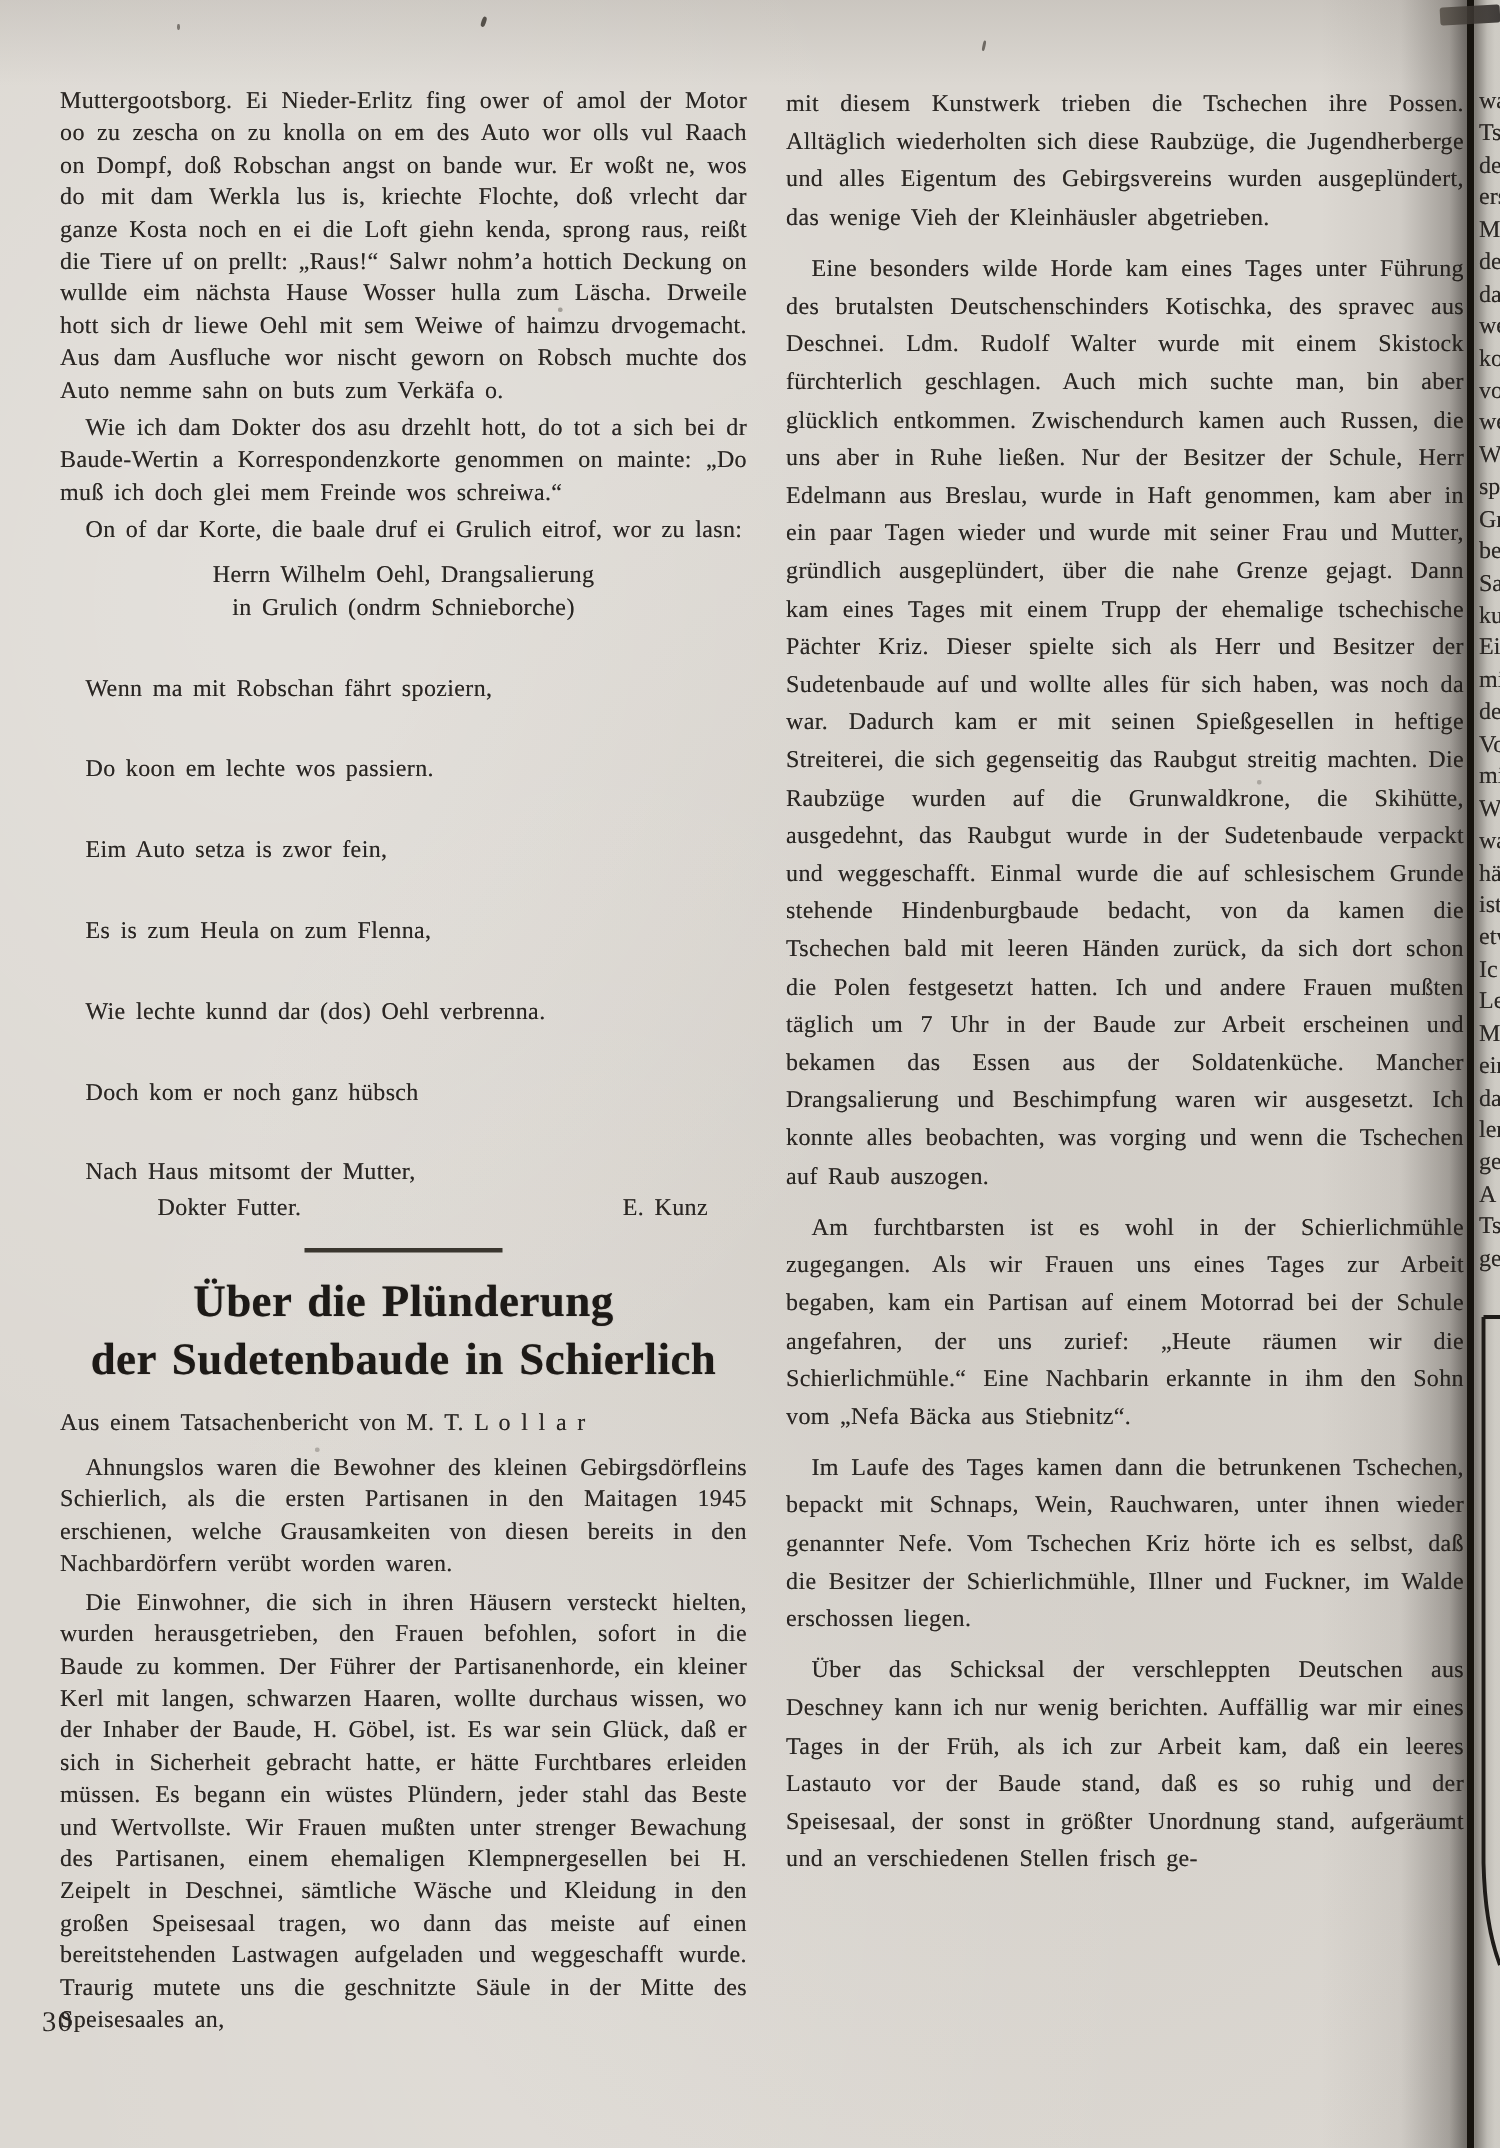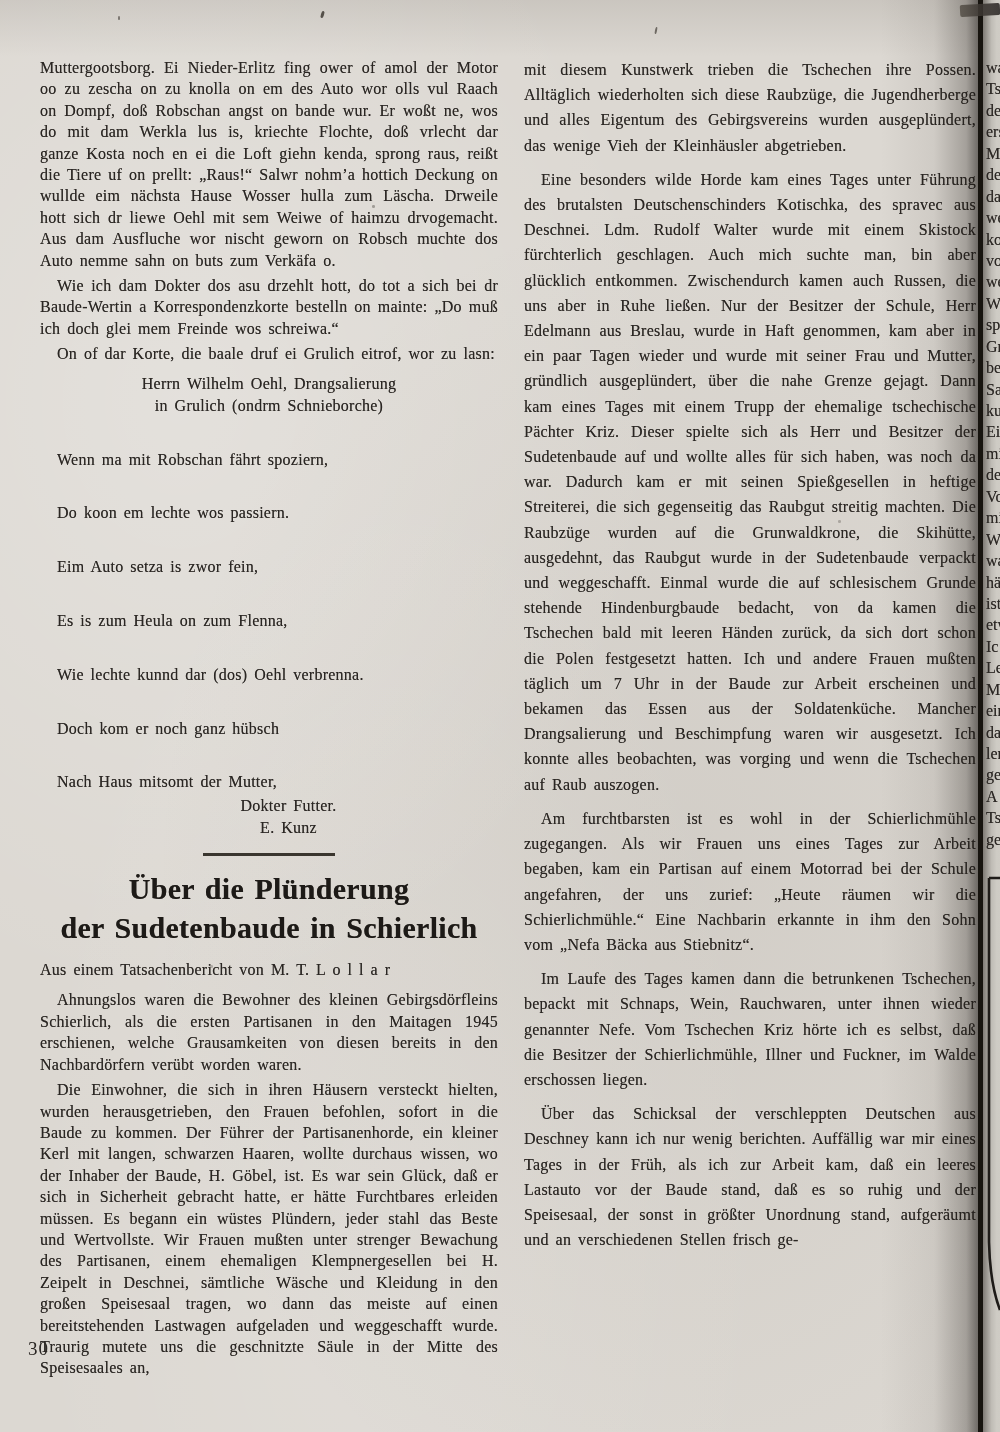--- a/index.html
+++ b/index.html
@@ -22,21 +22,21 @@
   }
   .col-left{left:40px;width:458px;line-height:21.4px;}
   .col-right{left:524px;width:452px;line-height:25.2px;}
   .para{margin:0 0 4px 0;text-indent:17px;}
   .col-right .para{margin:0 0 9px 0;}
   .cont > .para:first-child{text-indent:0;}
   .address{ text-align:center;margin:8px 0 9px 0;}
   .address-line{line-height:22px;}
   .poem{margin:6px 0 0 17px;text-align:left;}
   .poem-line{line-height:21.8px;margin-top:32px;}
-  .signoff{display:flex;justify-content:space-between;padding:0 26px 0 65px;margin-top:2px;text-align:center;flex-direction:column;}
+  .signoff{display:flex;justify-content:space-between;padding:0 26px 0 65px;margin-top:2px;text-align:center;}
   .divider{width:132px;height:3px;background:#3a362f;margin:15px auto 13px auto;}
   .article-heading{
     margin:4px 0 10px 0;text-align:center;font-weight:bold;color:#1d1a17;
     font-size:30px;line-height:39px;letter-spacing:0.3px;text-indent:0;
     text-shadow:0 0 0.6px rgba(20,16,12,0.6);
   }
   .byline{margin:12px 0 9px 0;text-align:left;text-indent:0;}
   .article-body .para{text-indent:17px;margin-bottom:4px;}
   .page-number{position:absolute;left:28px;top:1338px;font-size:19px;letter-spacing:1px;}
   
@@ -61,21 +61,21 @@
   .sp6{left:210px;top:965px;width:3px;height:3px;opacity:.35;}
 </style>
 </head>
 <body>
 
 <div class="page">
 
   <div class="col col-left">
     <div class="cont">
         <div class="para">Muttergootsborg. Ei Nieder-Erlitz fing ower of amol der Motor oo zu zescha on zu knolla on em des Auto wor olls vul Raach on Dompf, doß Robschan angst on bande wur. Er woßt ne, wos do mit dam Werkla lus is, kriechte Flochte, doß vrlecht dar ganze Kosta noch en ei die Loft giehn kenda, sprong raus, reißt die Tiere uf on prellt: „Raus!“ Salwr nohm’a hottich Deckung on wullde eim nächsta Hause Wosser hulla zum Läscha. Drweile hott sich dr liewe Oehl mit sem Weiwe of haimzu drvogemacht. Aus dam Ausfluche wor nischt geworn on Robsch muchte dos Auto nemme sahn on buts zum Verkäfa o.</div>
-        <div class="para">Wie ich dam Dokter dos asu drzehlt hott, do tot a sich bei dr Baude-Wertin a Korrespondenzkorte bestelln on mainte: „Do muß ich doch glei mem Freinde wos schreiwa.“</div>
+        <div class="para">Wie ich dam Dokter dos asu drzehlt hott, do tot a sich bei dr Baude-Wertin a Korrespondenzkorte genommen on mainte: „Do muß ich doch glei mem Freinde wos schreiwa.“</div>
         <div class="para">On of dar Korte, die baale druf ei Grulich eitrof, wor zu lasn:</div>
       </div>
 
     <div class="address">
         <div class="address-line">Herrn Wilhelm Oehl, Drangsalierung</div>
         <div class="address-line">in Grulich (ondrm Schnieborche)</div>
       </div>
 
     <div class="poem">
         <div class="poem-line">Wenn ma mit Robschan fährt spoziern,</div>

